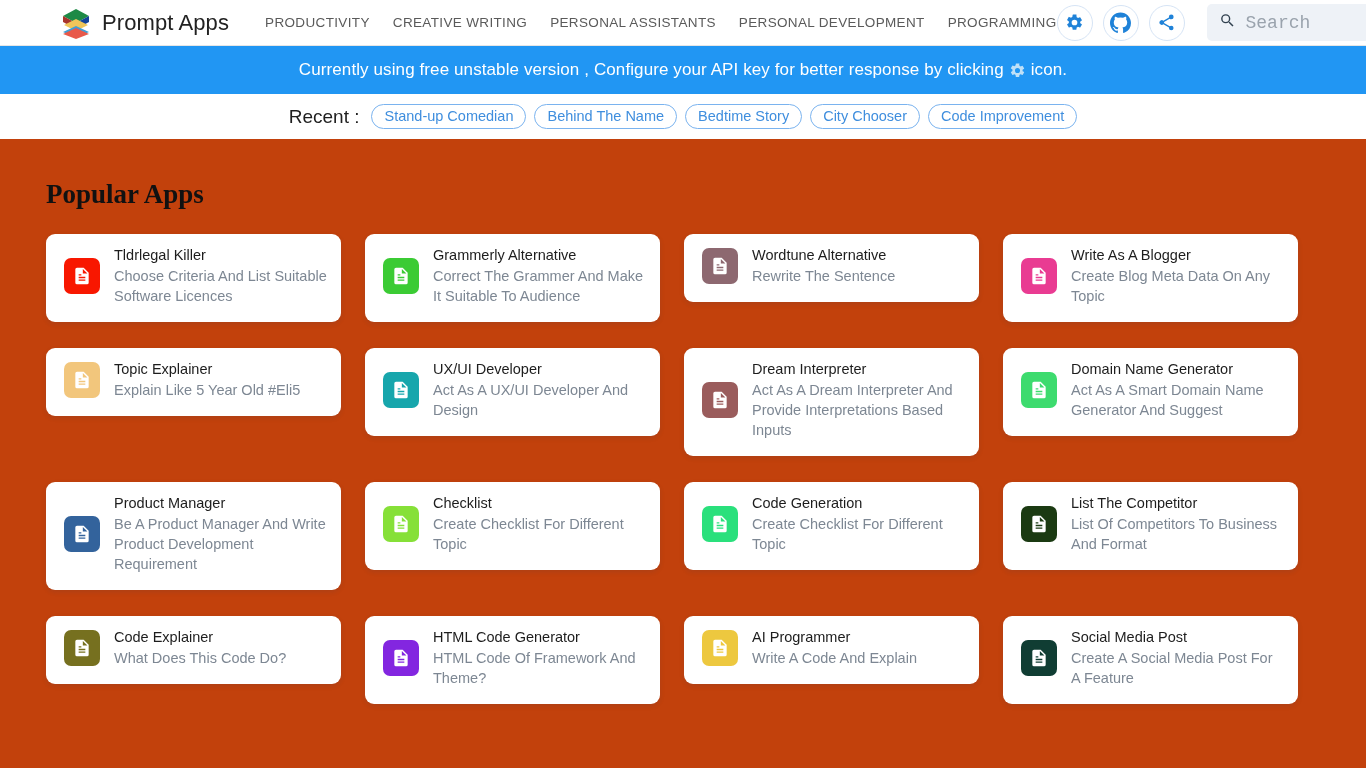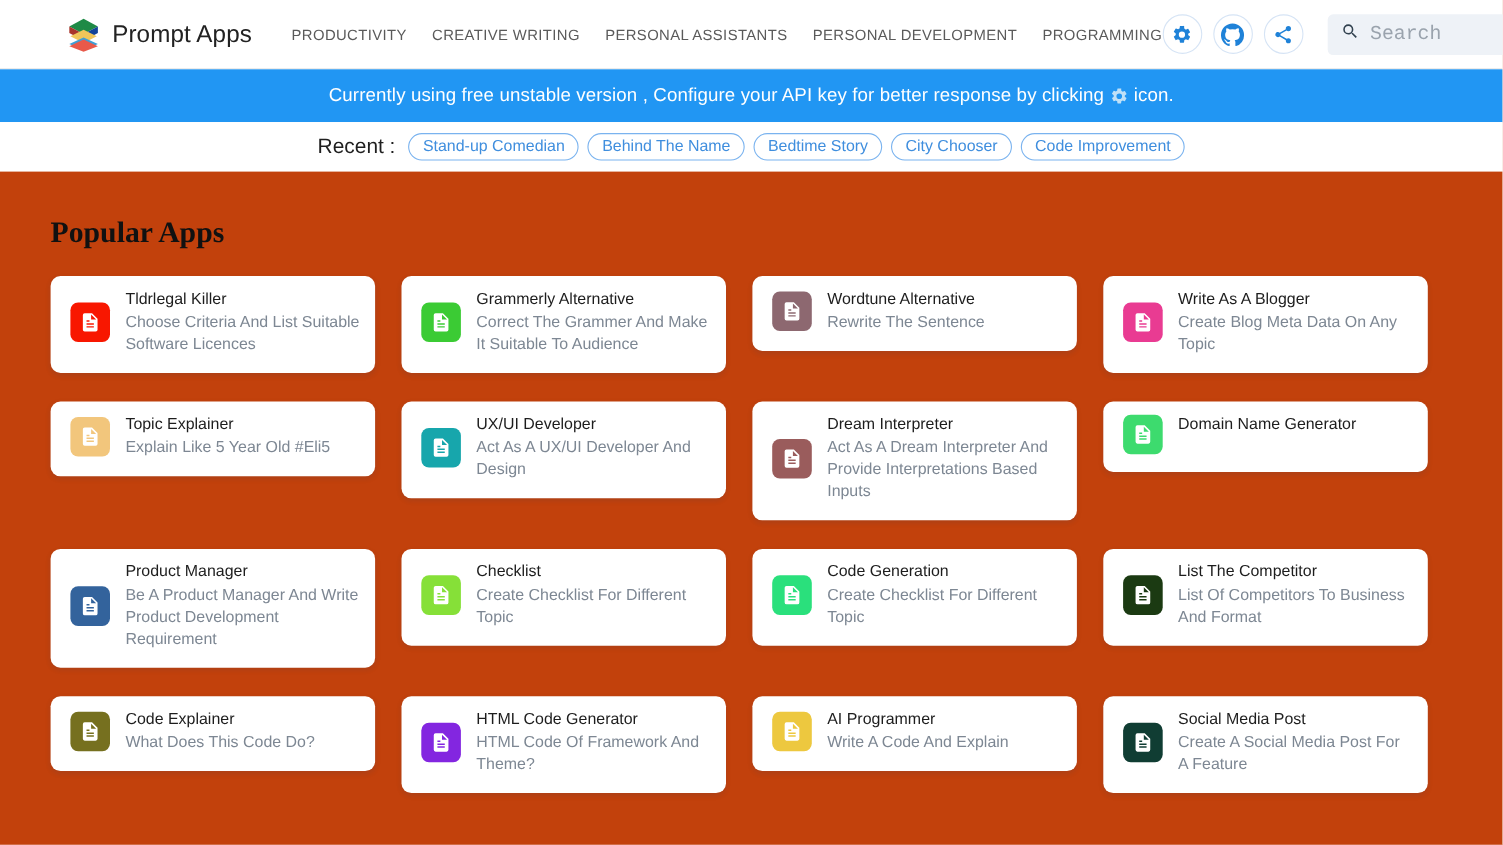--- a/index.html
+++ b/index.html
@@ -6,21 +6,21 @@
   * { box-sizing: border-box; margin: 0; padding: 0; }
   html, body {
     width: 1366px; height: 768px;
     font-family: "Liberation Sans", sans-serif;
     background: #ffffff;
     overflow: hidden;
   }
 
   
   .header {
-    height: 63px;
+    height: 46px;
     background: #ffffff;
     display: flex;
     align-items: center;
     border-bottom: 1px solid #e6e6e6;
     padding: 0 20px 0 58px;
   }
   .brand { display: flex; align-items: center; gap: 8px; flex: 0 0 auto; }
   .logo-mark { width: 36px; height: 36px; display: block; }
   .brand-name {
     font-size: 22px;
@@ -335,20 +335,21 @@
         </div>
         <div class="col">
       <div class="card">
         <div class="card-icon" style="background:#3ddb6e">
               <svg width="20" height="20" viewBox="0 0 24 24" fill="#ffffff">
   <path d="M14 2H6a2 2 0 0 0-2 2v16a2 2 0 0 0 2 2h12a2 2 0 0 0 2-2V8l-6-6zm-1 7V3.5L18.5 9H13zM8 13h8v1.6H8V13zm0 3.2h8v1.6H8v-1.6zm0-6.4h3.2v1.6H8V9.8z"></path>
 </svg>
             </div>
         <div class="card-text">
           <div class="card-title">Domain Name Generator</div>
+          <div class="card-desc">Act As A Smart Domain Name Generator And Suggest</div>
         </div>
       </div>
         </div>
       </div>
       <div class="row">
         <div class="col">
       <div class="card">
         <div class="card-icon" style="background:#33639c">
               <svg width="20" height="20" viewBox="0 0 24 24" fill="#ffffff">
   <path d="M14 2H6a2 2 0 0 0-2 2v16a2 2 0 0 0 2 2h12a2 2 0 0 0 2-2V8l-6-6zm-1 7V3.5L18.5 9H13zM8 13h8v1.6H8V13zm0 3.2h8v1.6H8v-1.6zm0-6.4h3.2v1.6H8V9.8z"></path>

